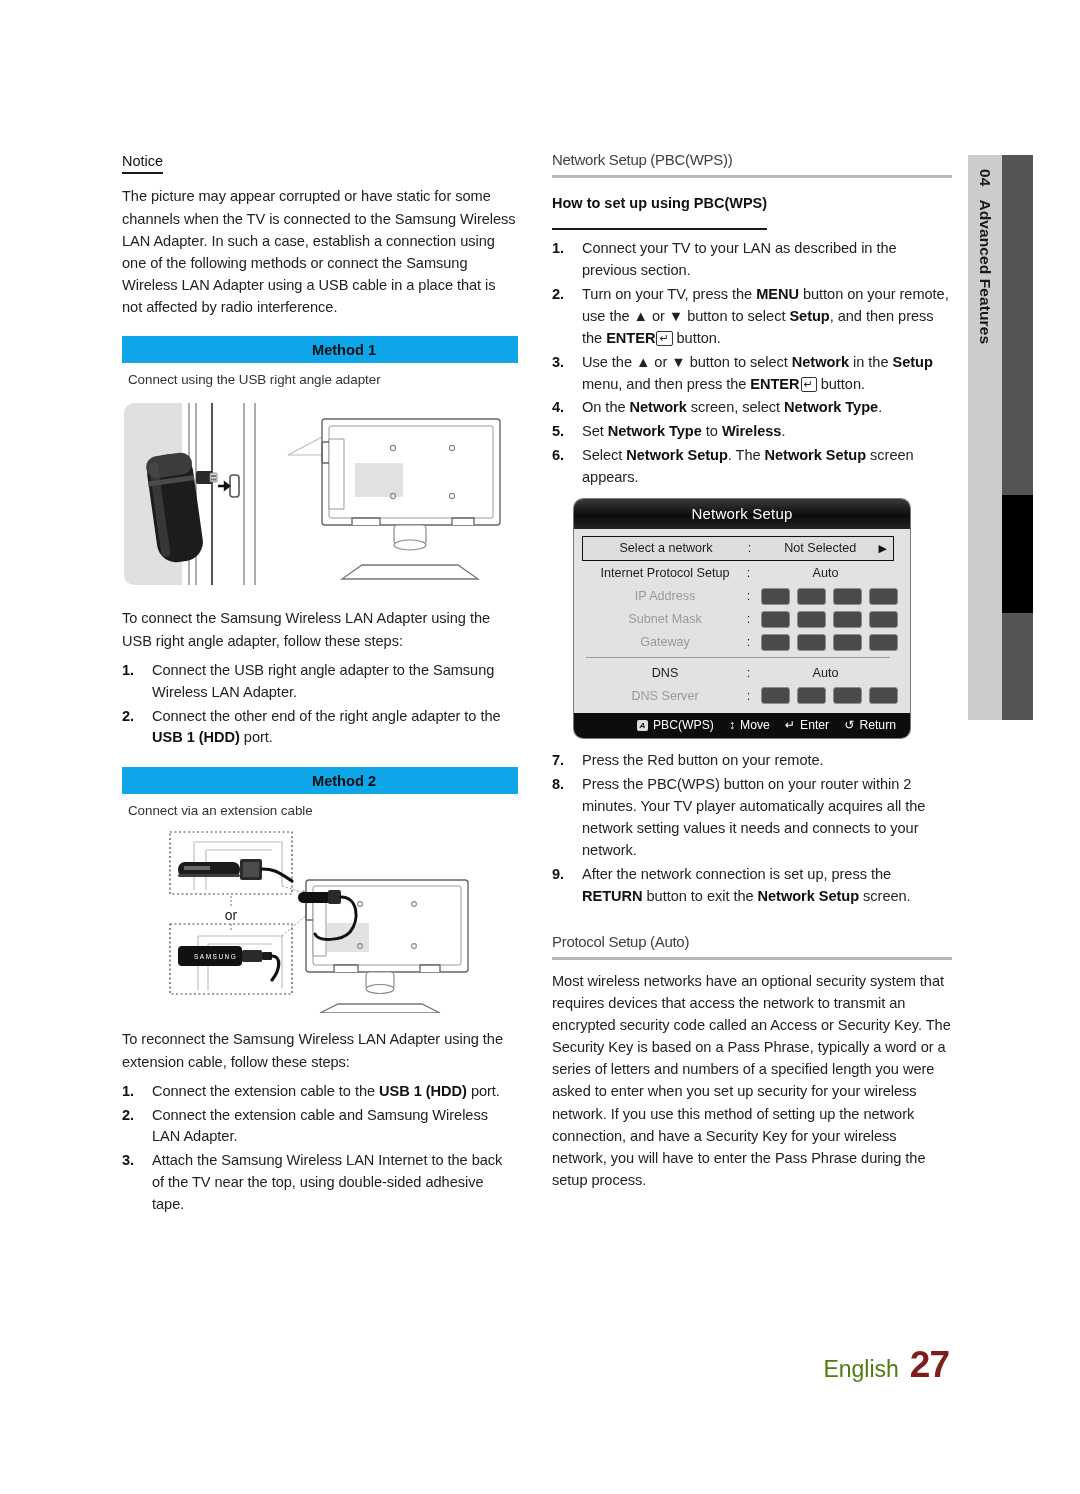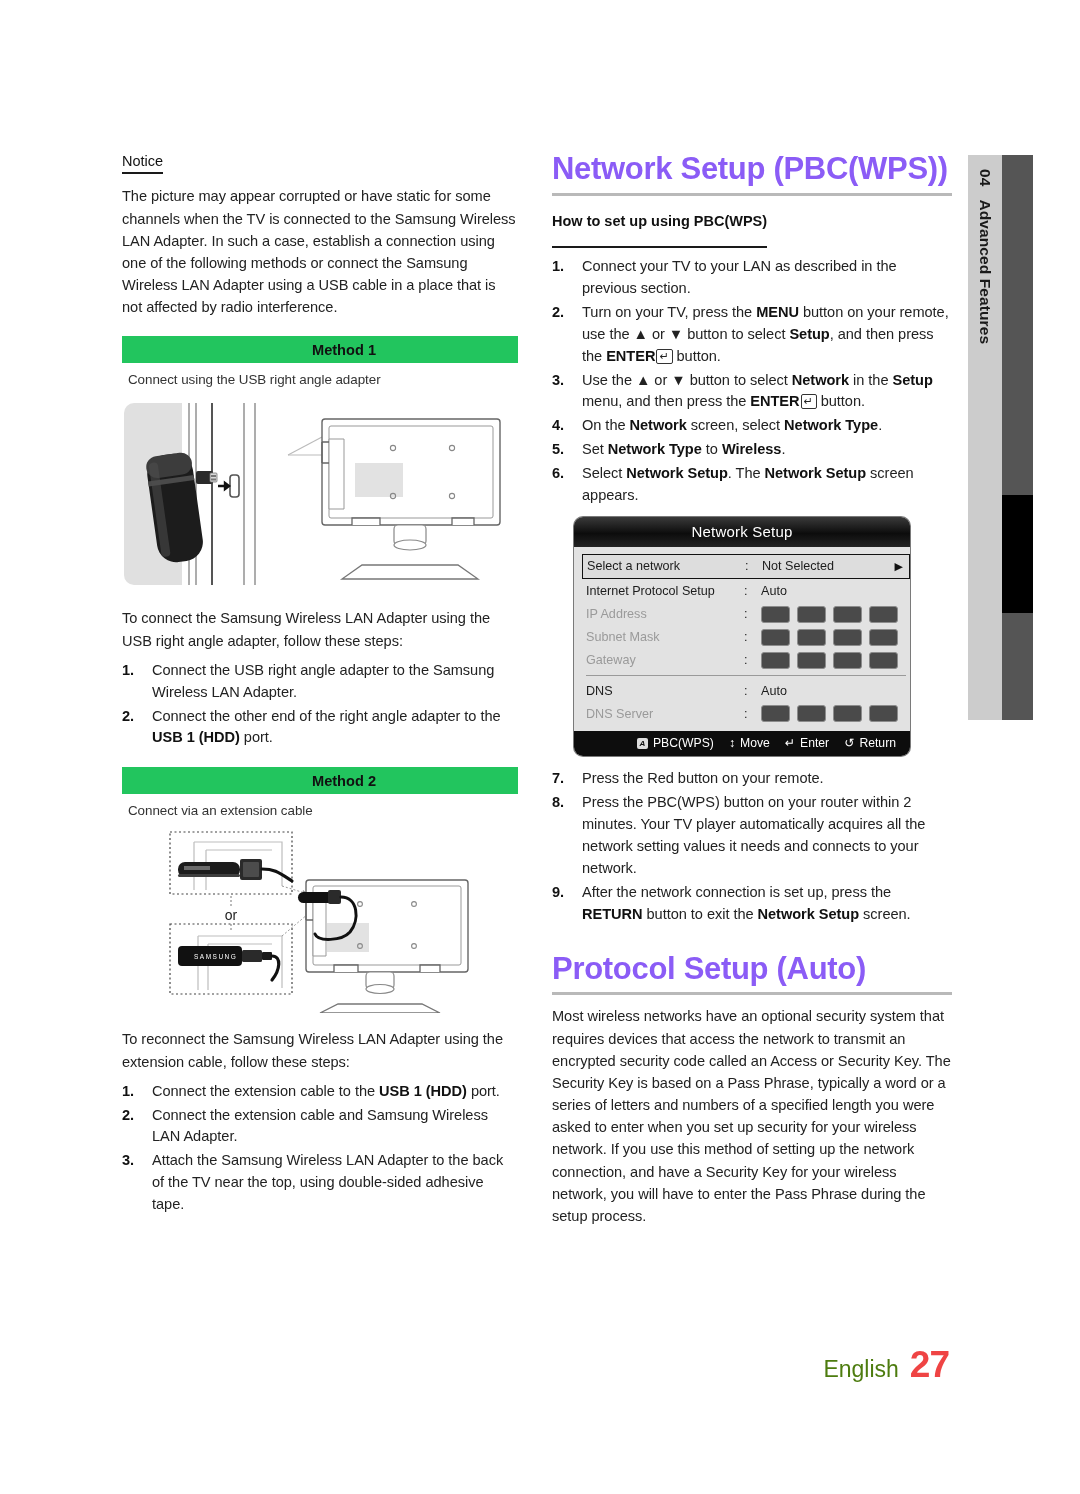--- a/index.html
+++ b/index.html
@@ -76,24 +76,24 @@
   }
   .col-right {
     position: absolute;
     left: 552px;
     top: 152px;
     width: 400px;
   }
 
   
   .h1 {
-    font-size: 31px;
-    font-weight: bold;
+    font-size: 15px;
+    font-weight: normal;
     letter-spacing: -0.3px;
-    color: #8b5cf6;
+    color: #404040;
     margin: 0 0 6px 0;
     line-height: 1.12;
   }
   .h1-rule {
     height: 3px;
     background: #b9b9b9;
     margin: 0 0 16px 0;
   }
   .h3 {
     font-size: 14.5px;
@@ -141,21 +141,21 @@
     flex: 0 0 30px;
     font-weight: bold;
     color: #111;
   }
   .steps .txt { flex: 1; }
   .steps b { font-weight: bold; color: #111; }
 
   
   .method-bar {
     margin-top: 18px;
-    background: #22c55e;
+    background: #0ea5e9;
     height: 27px;
     display: flex;
     align-items: center;
     justify-content: center;
     font-size: 14.6px;
     font-weight: bold;
     color: #111;
     padding-left: 48px;
   }
   .method-cap {
@@ -178,21 +178,21 @@
     box-shadow: 0 0 0 1px #7a7a7a;
   }
   .osd-title {
     background: linear-gradient(180deg,#3a3a3a 0%, #0c0c0c 55%, #232323 100%);
     color: #ffffff;
     font-size: 15px;
     text-align: center;
     padding: 6px 0 7px 0;
     letter-spacing: 0.2px;
   }
-  .osd-body { padding: 7px 4px 6px 12px; }
+  .osd-body { padding: 7px 20px 6px 12px; text-align: center; }
   .osd-row {
     display: flex;
     align-items: center;
     font-size: 12.6px;
     height: 23px;
     color: #1c1c1c;
   }
   .osd-row.sel {
     border: 1.6px solid #111;
     background: #dddddd;
@@ -257,21 +257,21 @@
   
   .footer {
     position: absolute;
     right: 131px;
     bottom: 108px;
     display: flex;
     align-items: baseline;
     gap: 11px;
   }
   .footer .lang { font-size: 23px; color: #4d7c0f; }
-  .footer .pnum { font-size: 37px; font-weight: bold; color: #ef4444; letter-spacing: -1px; }
+  .footer .pnum { font-size: 37px; font-weight: bold; color: #7f1d1d; letter-spacing: -1px; }
 </style>
 </head>
 <body>
 
 <div class="page">
 
   <div class="chapter-tab">
     <div class="chapter-tab-text">
       <span>04</span>
       <span>Advanced Features</span>
@@ -430,21 +430,21 @@
       <li>
         <span class="num">1.</span>
         <span class="txt">Connect the extension cable to the <b>USB 1 (HDD)</b> port.</span>
       </li>
       <li>
         <span class="num">2.</span>
         <span class="txt">Connect the extension cable and Samsung Wireless LAN Adapter.</span>
       </li>
       <li>
         <span class="num">3.</span>
-        <span class="txt">Attach the Samsung Wireless LAN Adapter to the back of the TV near the top, using double-sided adhesive tape.</span>
+        <span class="txt">Attach the Samsung Wireless LAN Internet to the back of the TV near the top, using double-sided adhesive tape.</span>
       </li>
     </ul>
   </div>
 
   <div class="col-right">
 
     <h1 class="h1">Network Setup (PBC(WPS))</h1>
     <div class="h1-rule"></div>
 
     <div>

